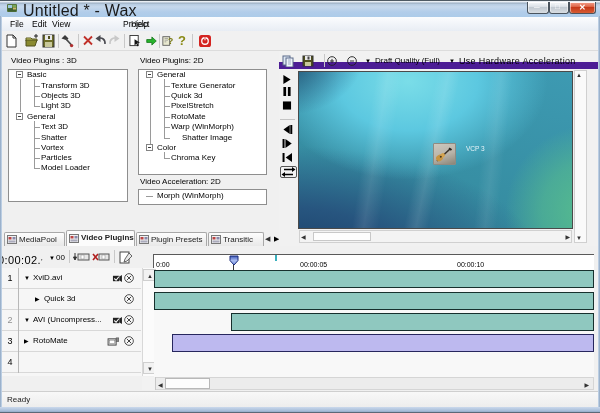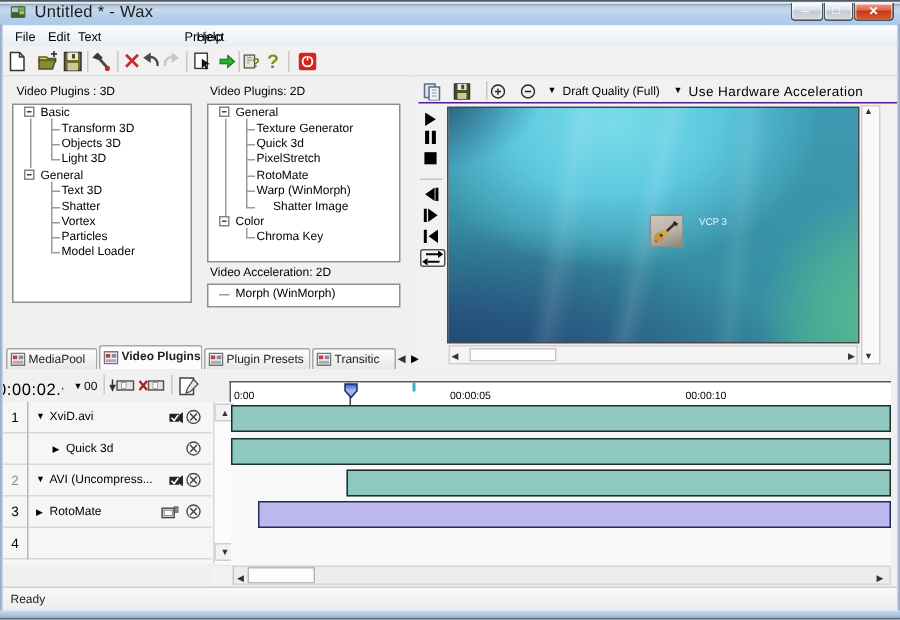--- a/index.html
+++ b/index.html
@@ -4,21 +4,21 @@
 <style>
 * { margin:0; padding:0; box-sizing:border-box; }
 html,body { width:600px; height:413px; overflow:hidden; }
 body { font-family:"Liberation Sans", sans-serif; background:#a5b6cc; }
 #win { position:absolute; left:0; top:0; width:600px; height:413px;
   background:#f0f0f0; }
 
 #titlebar { position:absolute; left:0; top:0; width:600px; height:17px;
   background:linear-gradient(#4e5a64 0%, #4e5a64 5%, #f0f5fa 9%, #cdd9e8 14%, #97a7b6 17%, #b6cbe2 24%, #c6d8ec 40%, #b2cdea 70%, #accbe9 100%); }
 #title-ico { position:absolute; left:7px; top:3px; width:11px; height:10px; }
-#title-txt { position:absolute; left:23px; top:2px; font-size:11px; letter-spacing:0.2px; color:#1a1a1a; }
+#title-txt { position:absolute; left:23px; top:2px; font-size:16px; letter-spacing:0.2px; color:#1a1a1a; }
 .winbtn { position:absolute; top:2px; height:12px; border:1px solid #4a545e;
   border-top:none; border-radius:0 0 3px 3px; box-shadow:inset 0 1px 0 rgba(255,255,255,0.9), inset 1px 0 0 rgba(255,255,255,0.5), inset -1px 0 0 rgba(255,255,255,0.5);
   background:linear-gradient(#f6f8fa 0%, #dde3e9 40%, #c2cad2 50%, #d8dde2 100%); }
 #btn-min { left:527px; width:22px; }
 #btn-max { left:549px; width:20px; }
 #btn-close { left:569px; width:27px;
   background:linear-gradient(#f3a18e 0%, #e06a4c 40%, #c63818 50%, #d55c34 100%); }
 .glyph { position:absolute; font-size:8px; color:#fff; }
 
 #menubar { position:absolute; left:2px; top:17px; width:596px; height:14px;
@@ -44,21 +44,21 @@
 
 #tabrow { position:absolute; left:2px; top:229px; width:268px; height:17px; background:#f0f0f0; }
 .tab { position:absolute; top:3px; height:14px; border:1px solid #a8a8a8; border-bottom:none;
   border-radius:2px 2px 0 0; background:linear-gradient(#fdfdfd,#e8e8e8);
   font-size:8px; color:#222; padding:2px 3px 0 14px; white-space:nowrap; overflow:hidden; }
 .tab.active { background:#fcfcfc; font-weight:bold; top:1px; height:16px; }
 .tabico { position:absolute; left:2px; top:2px; width:10px; height:9px; }
 
 #rightpanel { position:absolute; left:279px; top:51px; width:319px; height:195px; background:#f1f1f1; }
 #ptoolbar { position:absolute; left:0; top:1px; width:319px; height:17px; background:#f1f1f1;
-  border-bottom:1px solid #4c1d95; font-size:8px; }
+  border-bottom:7px solid #4c1d95; font-size:8px; }
 .pbtn { position:absolute; font-size:8px; color:#000; }
 #playcol { position:absolute; left:1px; top:18px; width:18px; height:178px; }
 .pc { position:absolute; left:2px; }
 #preview { position:absolute; left:19px; top:20px; width:275px; height:158px;
   border:1px solid #4a4a4a; overflow:hidden;
   background:
     linear-gradient(99deg, rgba(255,255,255,0) 26%, rgba(255,255,255,0.10) 30%, rgba(255,255,255,0) 35%),
     linear-gradient(102deg, rgba(255,255,255,0) 45%, rgba(255,255,255,0.11) 49%, rgba(255,255,255,0) 53%),
     linear-gradient(96deg, rgba(255,255,255,0) 66%, rgba(255,255,255,0.08) 70%, rgba(255,255,255,0) 74%),
     radial-gradient(ellipse 45% 55% at -6% -8%, rgba(24,58,96,0.85) 0%, rgba(24,58,96,0) 65%),
@@ -114,21 +114,21 @@
     <div class="winbtn" id="btn-max">
         <span class="glyph" style="left:5px;top:0px;font-weight:bold;">□</span>
       </div>
     <div class="winbtn" id="btn-close">
         <span class="glyph" style="left:9px;top:1px;font-weight:bold;">✕</span>
       </div>
   </div>
   <div id="menubar">
     <span class="mi" style="left:8px;">File</span>
     <span class="mi" style="left:30px;">Edit</span>
-    <span class="mi" style="left:50px;">Text</span>
+    <span class="mi" style="left:50px;">View</span>
     <span class="mi" style="left:77px;margin-left:44px;">Project</span>
     <span class="mi" style="left:111px;margin-left:18px;">Help</span>
   </div>
   <div id="toolbar">
     <svg class="tico" style="left:3px;" width="13" height="14" viewBox="0 0 13 14">
         <path d="M2 1h6l3 3v9H2z" fill="#fff" stroke="#333" stroke-width="1"></path>
         <path d="M8 1v3h3" fill="none" stroke="#333" stroke-width="1"></path>
       </svg>
     <svg class="tico" style="left:23px;" width="15" height="14" viewBox="0 0 15 14">
         <path d="M1 4h5l1 1h5v2H1z" fill="#d8d873" stroke="#5a5a20" stroke-width="1"></path>

